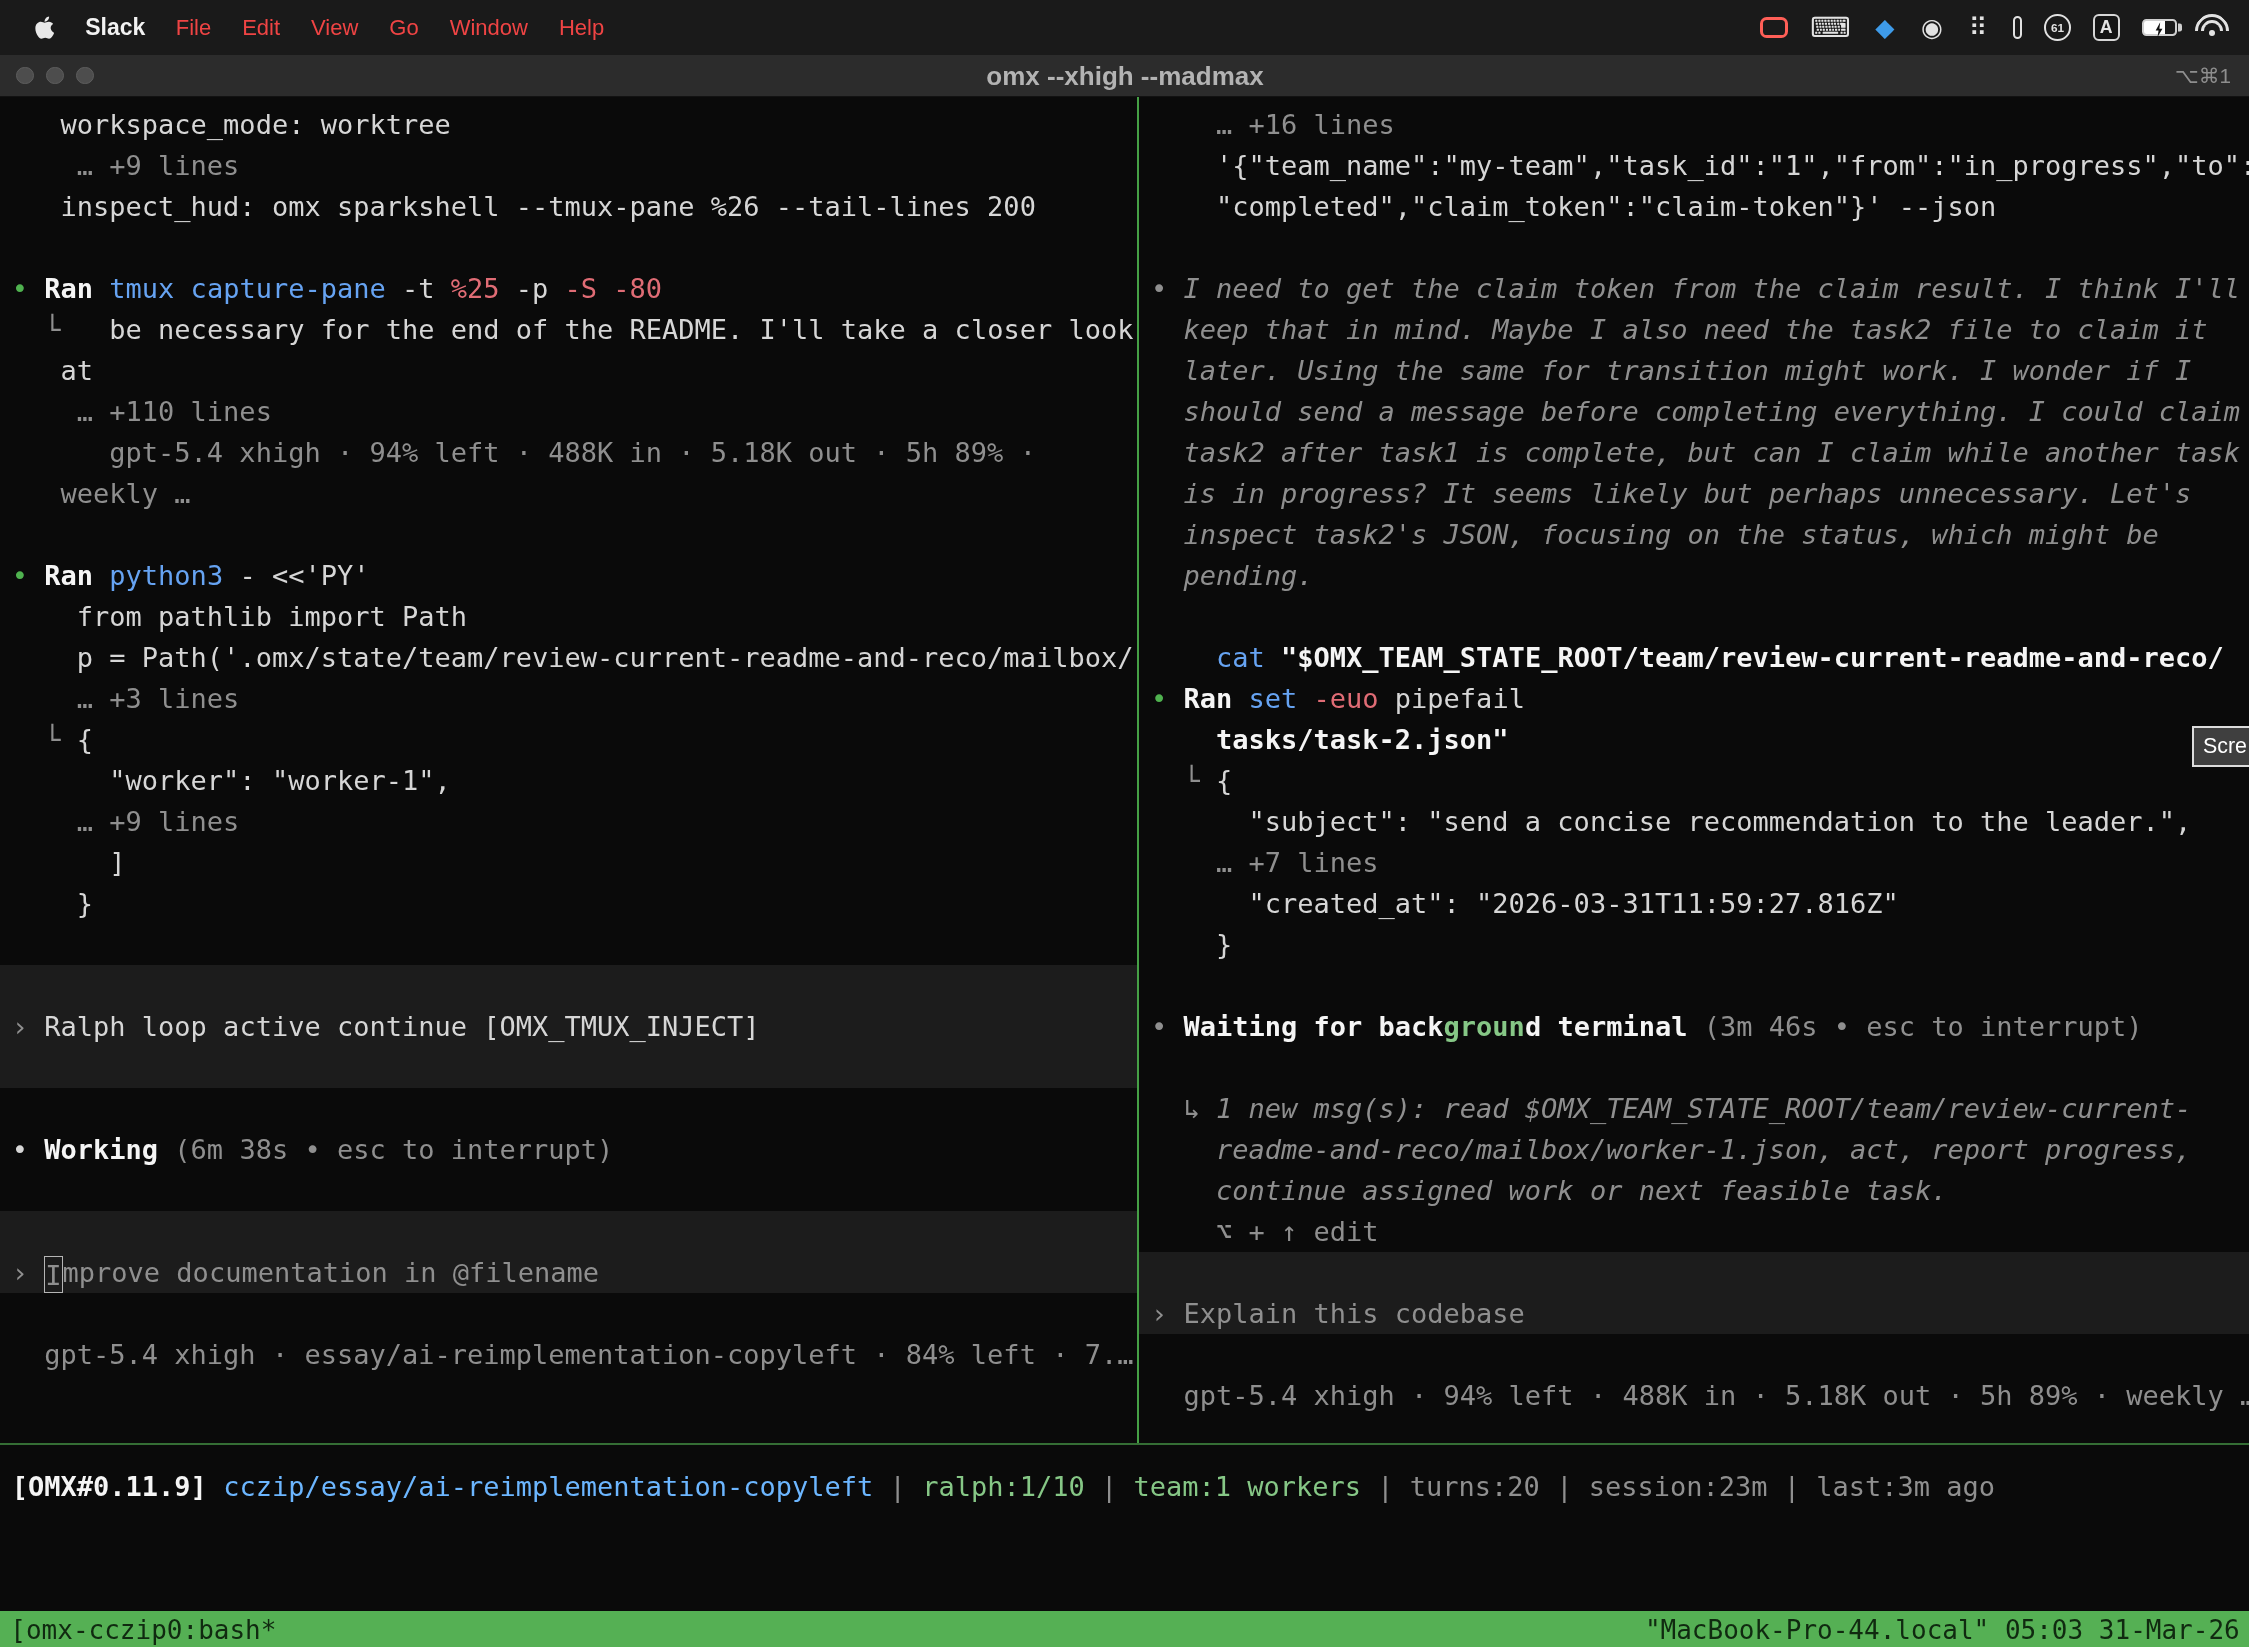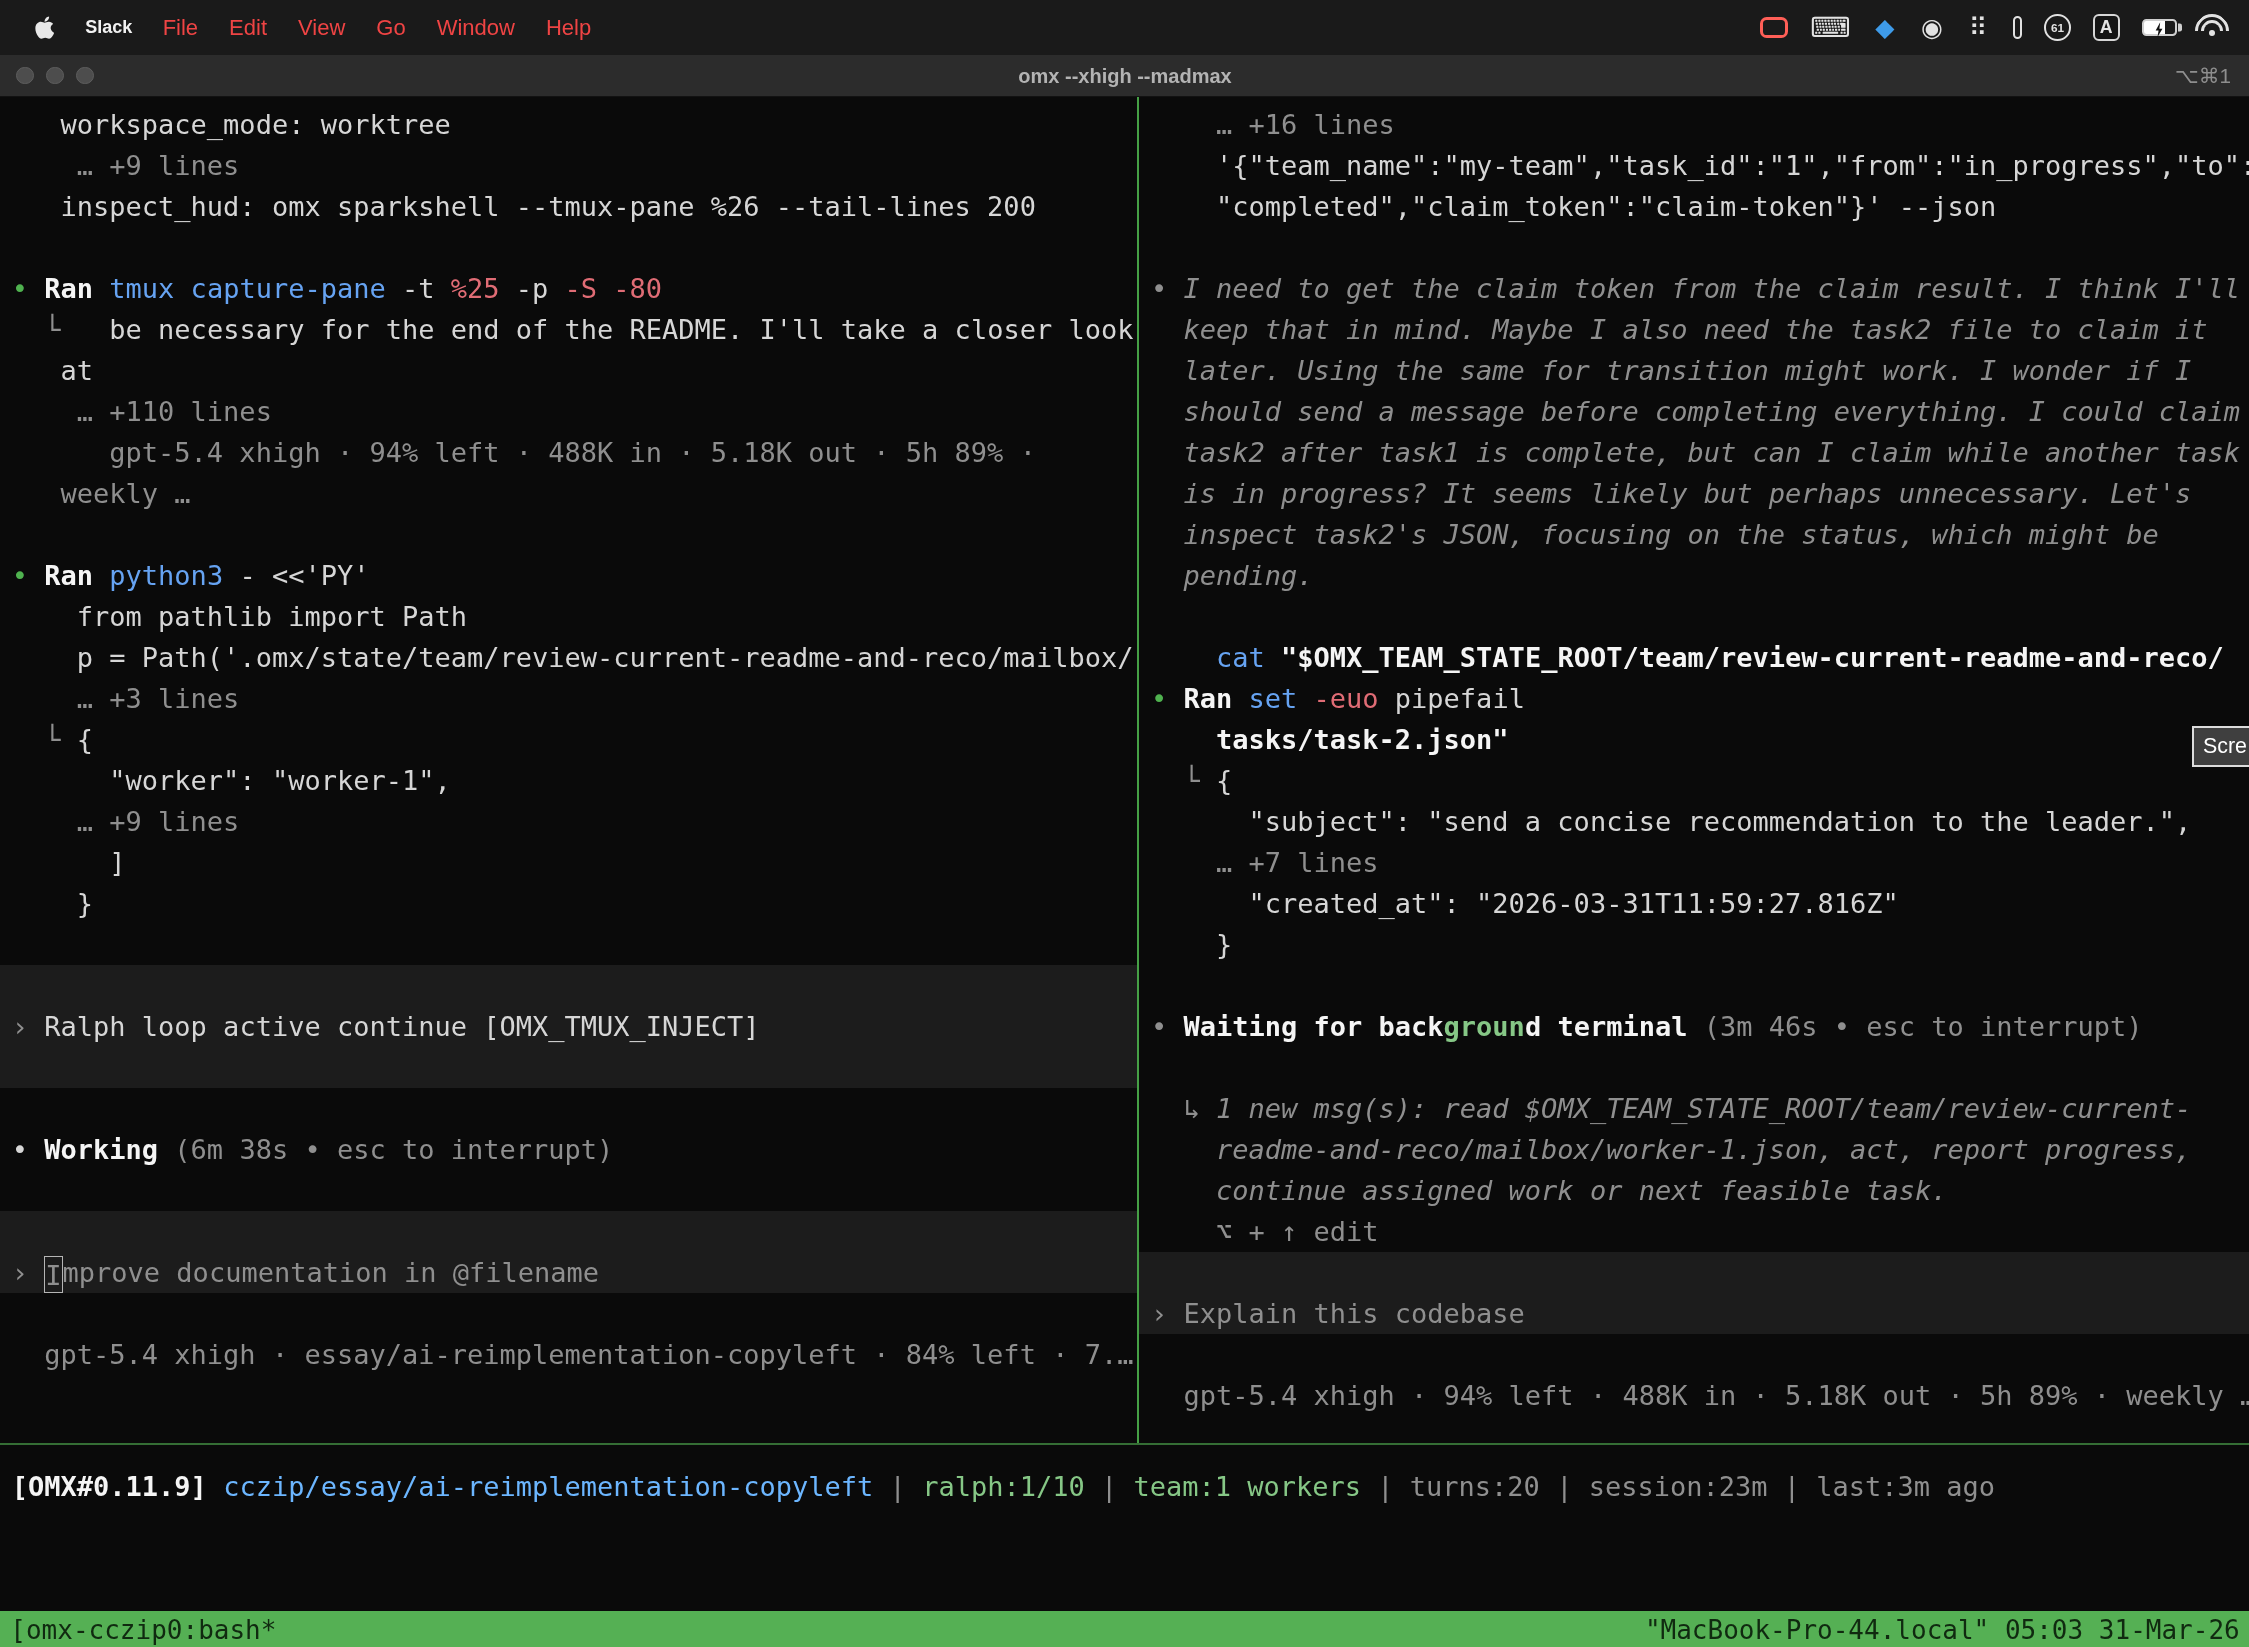--- a/index.html
+++ b/index.html
@@ -10,21 +10,21 @@
   }
   html,body{margin:0;padding:0;background:#000;}
   .screen{position:relative;width:2250px;height:1648px;background:#000;overflow:hidden;
           font-family:"Liberation Sans","DejaVu Sans",sans-serif;}
 
   
   .menubar{position:absolute;top:0;left:0;right:0;height:55px;background:var(--menubar-bg);
            display:flex;align-items:center;justify-content:space-between;padding:0 25px;box-sizing:border-box;}
   .menubar-left{display:flex;align-items:center;}
   .apple{display:inline-flex;align-items:center;margin-right:5.9px;padding:0 10.3px;}
-  .appname{color:#f2f2f2;font-weight:bold;font-size:18px;padding:0 14.8px;}
+  .appname{color:#f2f2f2;font-weight:bold;font-size:23px;padding:0 14.8px;}
   .mitem{color:#ef4444;font-size:22px;padding:0 15.5px;}
   .menubar-right{display:flex;align-items:center;gap:22px;}
   .micon{display:inline-flex;align-items:center;justify-content:center;height:34px;min-width:25px;
          color:#e2e2e2;font-size:24px;box-sizing:border-box;position:relative;}
   .screen-recording-icon{width:28px;height:20.7px;border:3px solid #ff5f57;border-radius:6.6px;min-width:0;}
   .keyboard-icon{font-size:28px;}
   .dropbox-icon{color:#3e9be9;font-size:25px;}
   .app-circle-icon{font-size:25px;}
   .dots-grid-icon{font-size:25px;letter-spacing:1.5px;}
   .sidebar-pill-icon{width:8.9px;height:23.6px;border:2.2px solid #e2e2e2;border-radius:5.2px;min-width:0;}
@@ -45,21 +45,21 @@
   .wifi-icon::after{content:"";position:absolute;width:28px;height:28px;border:3px solid transparent;
                 border-top-color:#e2e2e2;border-left-color:#e2e2e2;border-radius:50%;
                 transform:rotate(45deg);left:-14px;top:-15.5px;}
 
   
   .window{position:absolute;top:55px;left:0;right:0;bottom:0;background:var(--terminal-bg);}
   .titlebar{position:relative;height:41px;background:var(--titlebar-bg);border-bottom:0.7px solid #121212;}
   .traffic{position:absolute;left:16px;top:0;height:41px;display:flex;align-items:center;gap:12.5px;}
   .dot{width:17.7px;height:17.7px;border-radius:50%;background:#4d4d4d;border:0.7px solid #5e5e5e;box-sizing:border-box;}
   .wtitle{position:absolute;left:50%;top:50%;transform:translate(-50%,-50%);color:#b3b3b3;
-          font-size:20px;font-weight:bold;white-space:nowrap;}
+          font-size:26px;font-weight:bold;white-space:nowrap;}
   .titleshortcut{position:absolute;right:19px;top:50%;transform:translateY(-50%);color:#8e8e8e;font-size:20.7px;}
 
   
   .termwrap{position:absolute;top:42px;left:0;right:0;bottom:0;background:var(--terminal-bg);
             font-family:"DejaVu Sans Mono","DejaVu Sans",monospace;}
   .panes{display:flex;height:1346px;}
   .pane{overflow:hidden;padding-top:7.4px;box-sizing:border-box;}
   .pane.left{width:1137px;}
   .pane.right{flex:1;}
   .vdiv{width:2.2px;background:var(--pane-border);}

